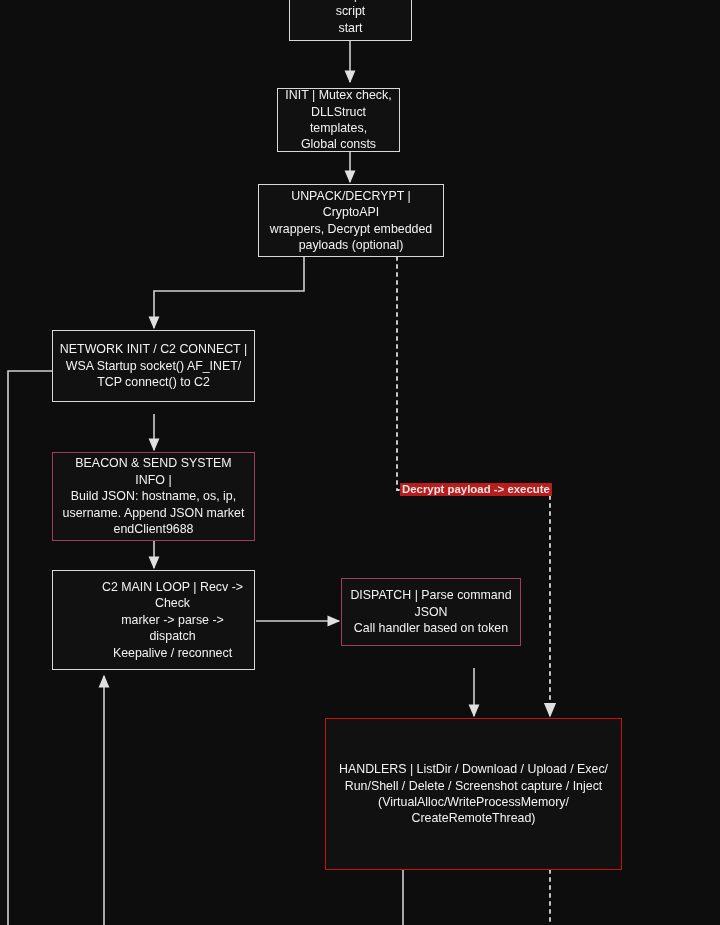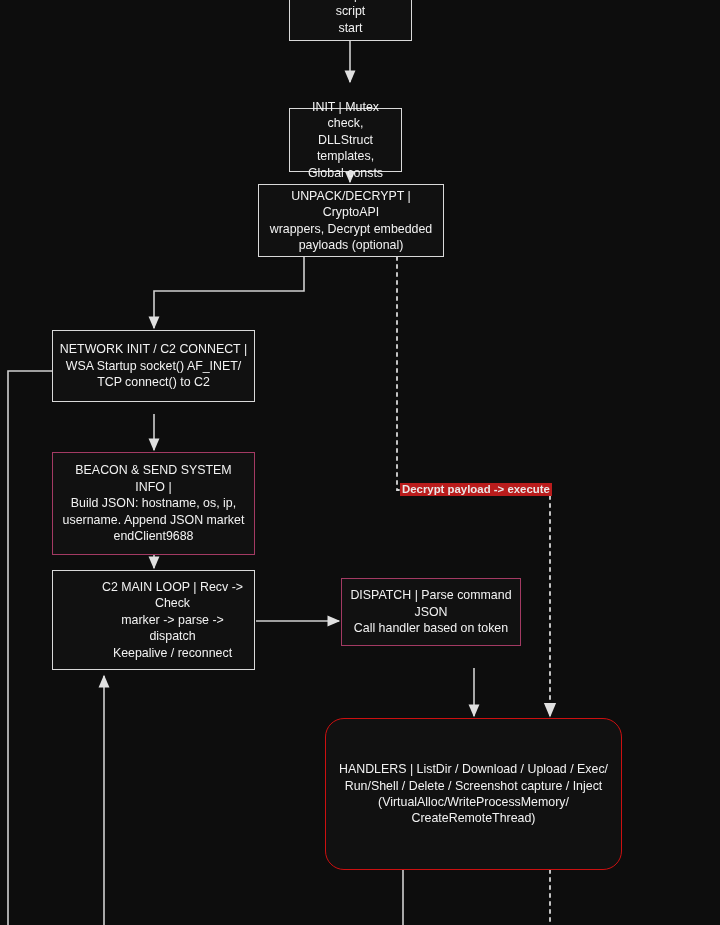--- a/index.html
+++ b/index.html
@@ -32,21 +32,21 @@
     background: #111111;
     border: 1px solid #d9d9d9;
     color: #f2f2f2;
     font-size: 12.4px;
     line-height: 16.4px;
     padding: 4px 6px;
     z-index: 3;
   }
   .node span { display: block; white-space: pre-line; }
   .node.pink { border-color: #a33a63; }
-  .node.red  { border-color: #cc1010; border-radius: 19px; }
+  .node.red  { border-color: #cc1010; }
   .edge-label {
     position: absolute;
     color: #e8e8e8;
     font-size: 11.4px;
     line-height: 13px;
     background: #b91c1c;
     padding: 0 2px;
     white-space: nowrap;
     z-index: 4;
     font-weight: bold;
@@ -90,39 +90,39 @@
     <path d="M550,870 L550,925" stroke="#d8d8d8" stroke-width="1.8" fill="none" stroke-dasharray="3,5" stroke-linecap="round"></path>
 
     <path d="M52,371 L8,371 L8,925" stroke="#d0d0d0" stroke-width="1.6" fill="none"></path>
   </svg>
 
   <div class="node" style="left:289px; top:-18px; width:123px; height:59px;">
     <span>ENTRY | AutoIt script
 start</span>
   </div>
 
-  <div class="node" style="left:289px; top:88px; width:113px; height:64px;margin-top:20px;">
+  <div class="node" style="left:277px; top:88px; width:123px; height:64px;">
     <span>INIT | Mutex check,
 DLLStruct templates,
 Global consts</span>
   </div>
 
   <div class="node" style="left:258px; top:184px; width:186px; height:73px;">
     <span>UNPACK/DECRYPT | CryptoAPI
 wrappers, Decrypt embedded
 payloads (optional)</span>
   </div>
 
   <div class="node" style="left:52px; top:330px; width:203px; height:72px;">
     <span>NETWORK INIT / C2 CONNECT |
 WSA Startup socket() AF_INET/
 TCP connect() to C2</span>
   </div>
 
-  <div class="node pink" style="left:52px; top:452px; width:203px; height:103px;">
+  <div class="node pink" style="left:52px; top:452px; width:203px; height:89px;">
     <span>BEACON &amp; SEND SYSTEM INFO |
 Build JSON: hostname, os, ip,
 username. Append JSON market
 endClient9688</span>
   </div>
 
   <div class="node" style="left:52px; top:570px; width:203px; height:100px;padding-left:44px;">
     <span>C2 MAIN LOOP | Recv -&gt; Check
 marker -&gt; parse -&gt; dispatch
 Keepalive / reconnect</span>

